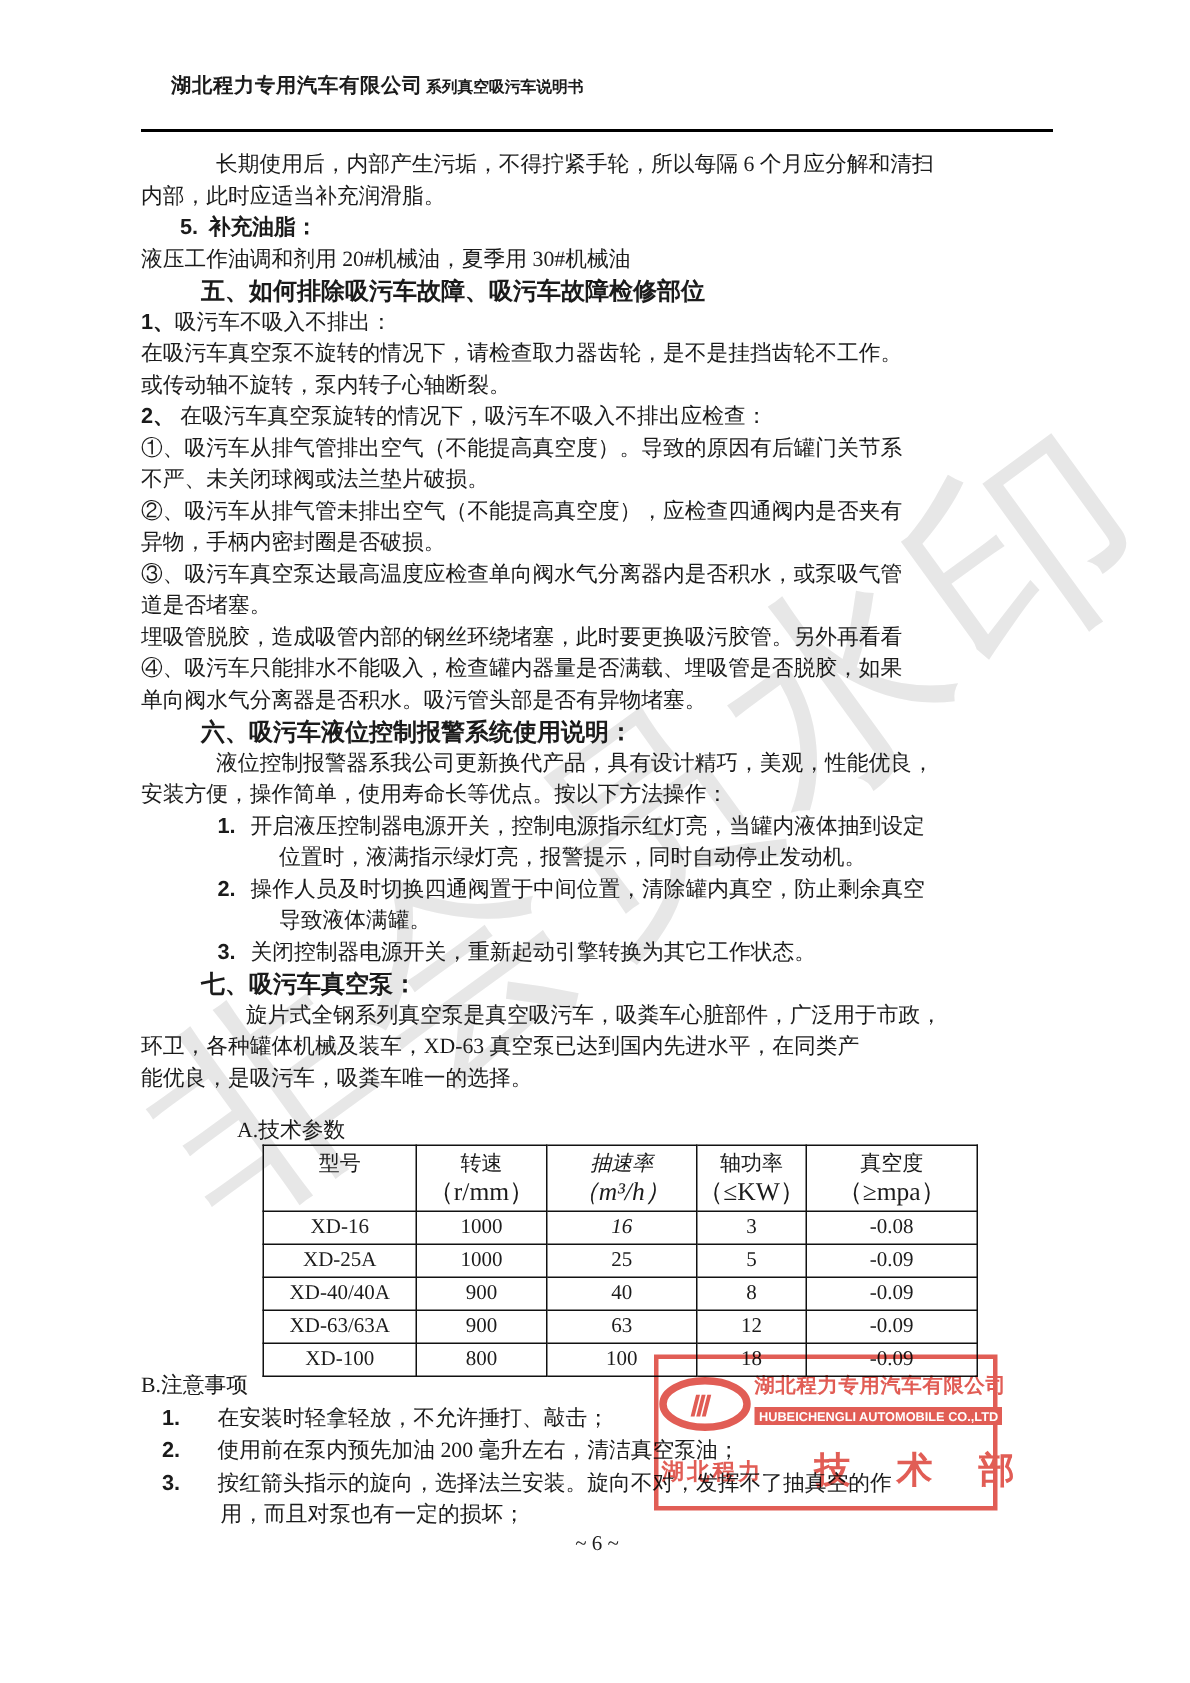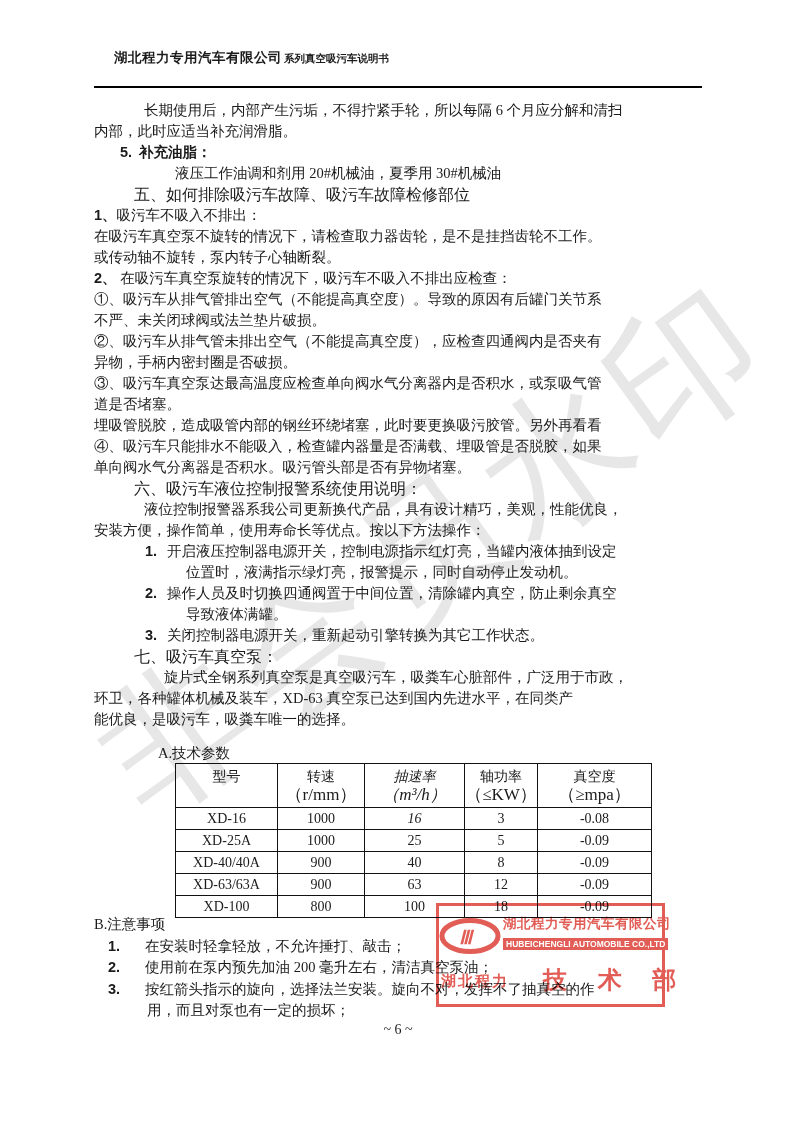--- a/index.html
+++ b/index.html
@@ -19,22 +19,22 @@
   .content{position:absolute;left:94px;top:100px;width:608px;z-index:1;}
   .content-b{position:absolute;left:94px;top:914px;width:608px;z-index:1;}
   .line{height:21px;line-height:21px;font-size:14.5px;white-space:pre;}
   .content-b .line{height:21.5px;line-height:21.5px;}
   .line .num{font-weight:bold;font-family:"Liberation Sans",sans-serif;}
   .flush{margin-left:0;}
   .indent{margin-left:50px;}
   .indent2{margin-left:70px;}
   .numhead{margin-left:26px;font-weight:bold;font-family:"Liberation Sans",sans-serif;}
   .numhead .num{margin-right:7px;}
-  .sub{margin-left:81px;}
-  .h2{margin-left:40px;font-weight:normal;font-size:16px;font-family:"Liberation Sans",sans-serif;}
+  .sub{}
+  .h2{margin-left:40px;font-weight:bold;font-size:16px;font-family:"Liberation Sans",sans-serif;}
   .li{margin-left:51px;}
   .li .num{display:inline-block;width:22px;}
   .licont{margin-left:92px;}
   .blabel{}
   .li2{margin-left:14px;}
   .li2 .num{display:inline-block;width:37px;}
   .li2cont{margin-left:53px;}
   .a-label{position:absolute;left:158px;top:744px;font-size:14.5px;z-index:1;white-space:pre;}
   
   .params{position:absolute;left:175px;top:763px;z-index:1;border-collapse:collapse;

